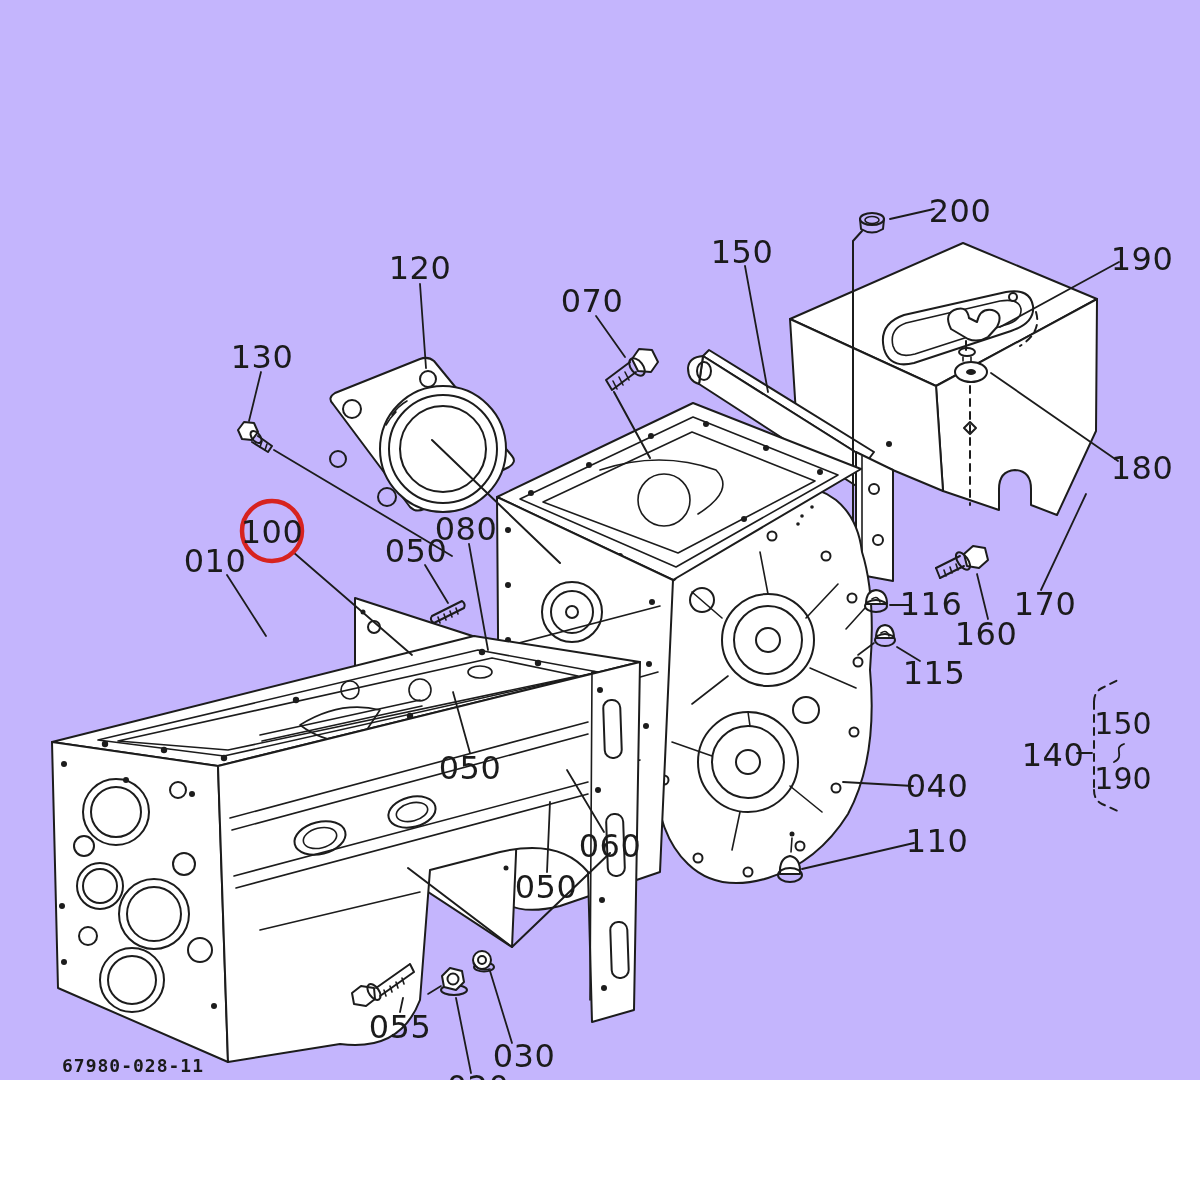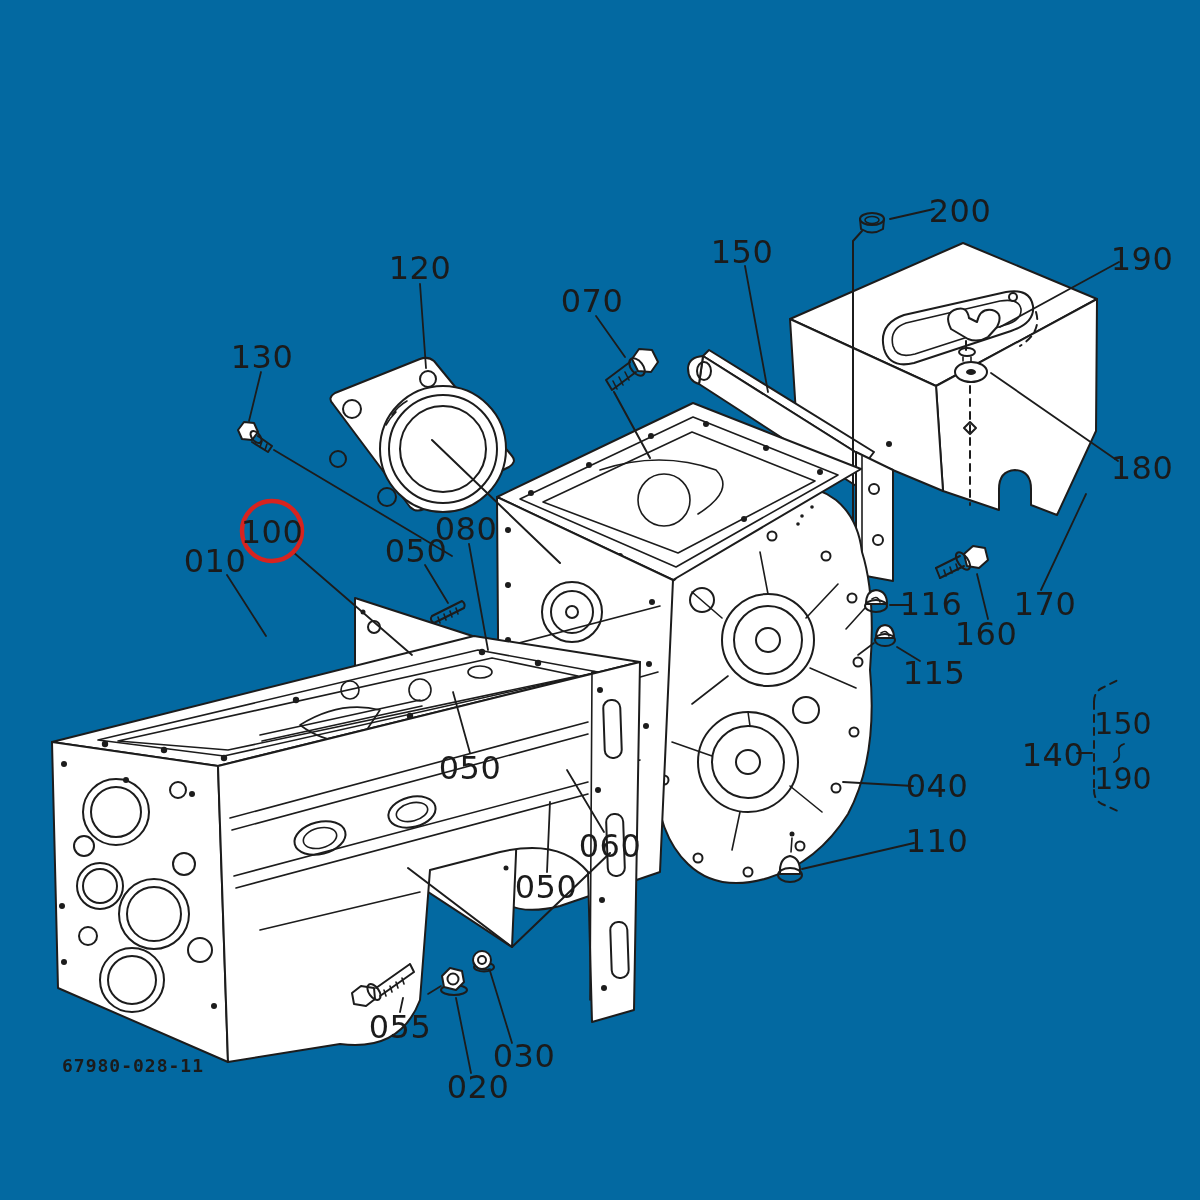--- a/index.html
+++ b/index.html
@@ -1,16 +1,16 @@
 <!DOCTYPE html>
 <html><head>
 <meta charset="utf-8">
 <style>
   html,body{margin:0;padding:0;background:#fff;}
-  .stage{width:1200px;height:1200px;position:relative;background:#0369a1;overflow:hidden;}
+  .stage{width:1200px;height:1080px;position:relative;background:#c4b5fd;overflow:hidden;}
   svg{display:block;}
   .draw path,.draw circle,.draw ellipse,.draw line,.draw polyline,.draw rect{
     fill:none;stroke:#1c1c1c;stroke-width:2;stroke-linecap:round;stroke-linejoin:round;}
   .draw path.face{fill:#ffffff;}
   .draw .thin{stroke-width:1.6;}
   .draw .dot{fill:#1c1c1c;stroke:none;}
   .leader{fill:none;stroke:#1c1c1c;stroke-width:1.8;stroke-linecap:round;stroke-linejoin:round;}
   .dashline{fill:none;stroke:#1c1c1c;stroke-width:2;stroke-dasharray:7 6;stroke-linecap:round;}
   .lbl{font-family:"DejaVu Sans","Liberation Sans",sans-serif;font-size:32px;fill:#1b1b1b;
        text-anchor:middle;letter-spacing:0.5px;}

